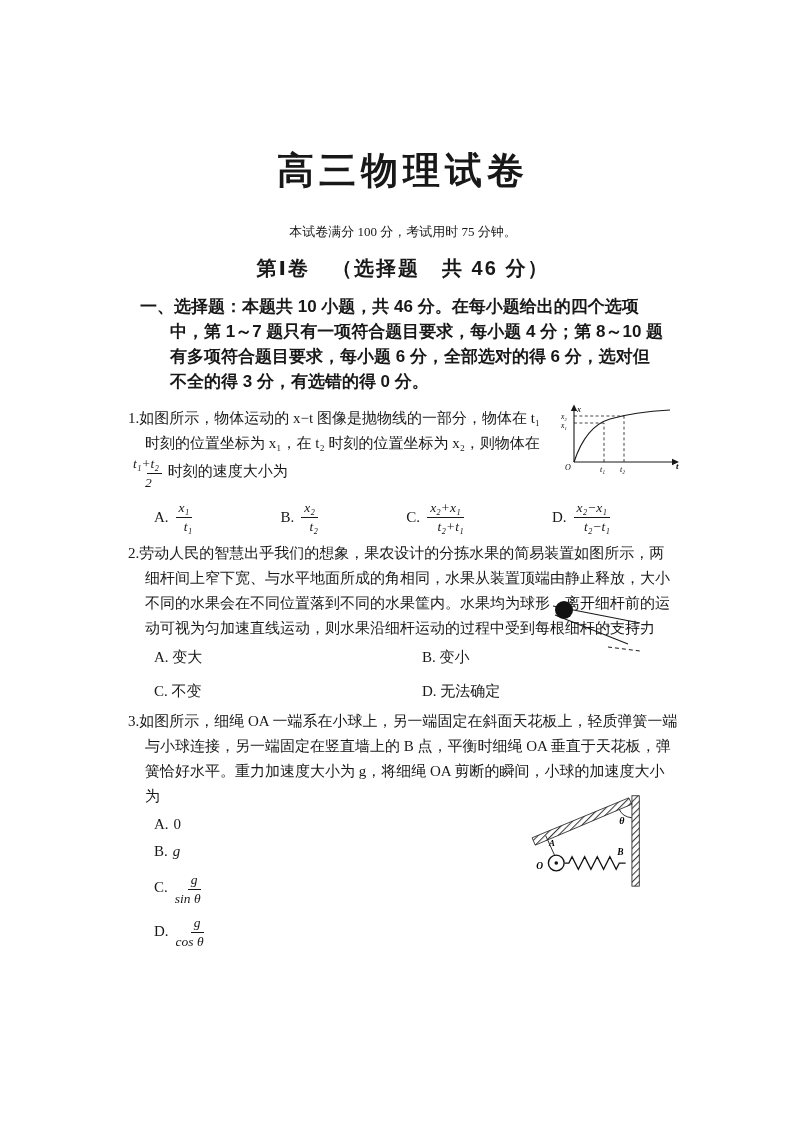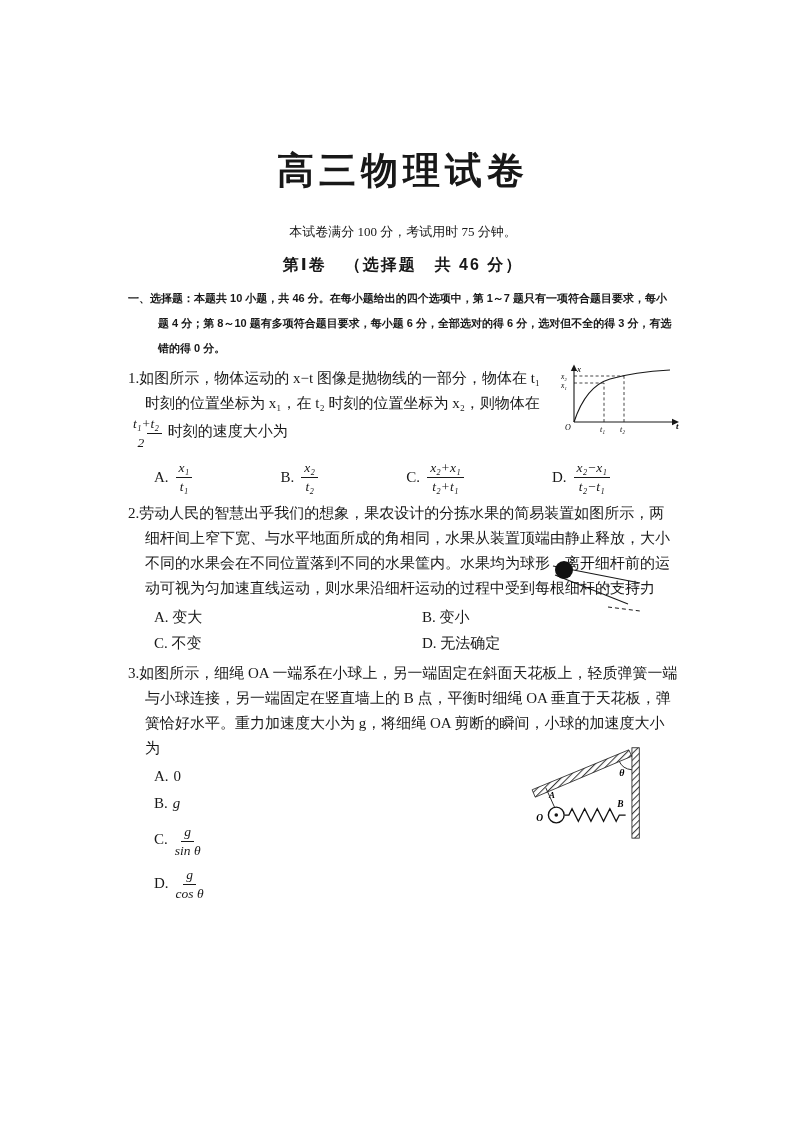--- a/index.html
+++ b/index.html
@@ -16,47 +16,47 @@
   }
   .subtitle{font-size:13px;text-align:center;margin:27px 0 0 0;}
   .notice{margin-top:15px;font-size:15px;line-height:24px;}
   .notice-h{
     font-family:"Liberation Sans","DejaVu Sans",sans-serif;
     font-weight:700;font-size:16px;margin:0;
   }
   .notice-item{margin:0;text-indent:2em;}
   .sec-title{
     font-family:"Liberation Sans","DejaVu Sans",sans-serif;
-    font-size:16px;font-weight:700;text-align:center;
+    font-size:20px;font-weight:700;text-align:center;
     margin:14px 0 10px 0;letter-spacing:2px;
   }
   .intro{
     font-family:"Liberation Sans","DejaVu Sans",sans-serif;
-    font-weight:700;font-size:11px;line-height:25px;
-    margin:0;padding-left:30px;text-indent:-30px;
+    font-weight:700;font-size:17px;line-height:25px;
+    margin:12px;padding-left:30px;text-indent:-30px;
   }
   .q{position:relative;font-size:15px;line-height:25px;margin-top:5px;}
   .stem{margin:0;padding-left:17px;text-indent:-17px;}
   .q1 .stem{margin-right:124px;}
   .optrow{
     display:flex;justify-content:space-between;
     width:458px;margin:8px 0 4px 26px;align-items:center;height:38px;
   }
   .opt{display:inline-flex;align-items:center;}
   .lab{margin-right:5px;}
   .it{font-style:italic;font-family:"Liberation Serif",serif;}
   .frac{
-    display:inline-flex;flex-direction:column;align-items:center;
+    display:inline-flex;flex-direction:column;align-items:flex-end;
     vertical-align:middle;line-height:1.15;font-size:13.5px;
     font-style:italic;font-family:"Liberation Serif",serif;margin:0 2px;
   }
   .frac .num{border-bottom:1px solid #181818;padding:0 3px 1px 3px;}
   .frac .den{padding-top:1px;}
   .grid2{
-    display:grid;grid-template-columns:268px auto;row-gap:0;
+    display:grid;grid-template-columns:268px auto;row-gap:8px;
     margin:3px 0 2px 26px;line-height:26px;width:420px;
   }
   .optcol{margin:2px 0 0 26px;}
   .optcol p{margin:0;line-height:27px;}
   .optcol p.fr{line-height:1;margin:7px 0 9px 0;}
   .fig1{position:absolute;right:-4px;top:-4px;}
   .fig2{position:absolute;right:16px;top:54px;}
   .fig3{position:absolute;right:24px;top:80px;}
   svg text{font-family:"Liberation Serif","DejaVu Serif",serif;}
 </style>

